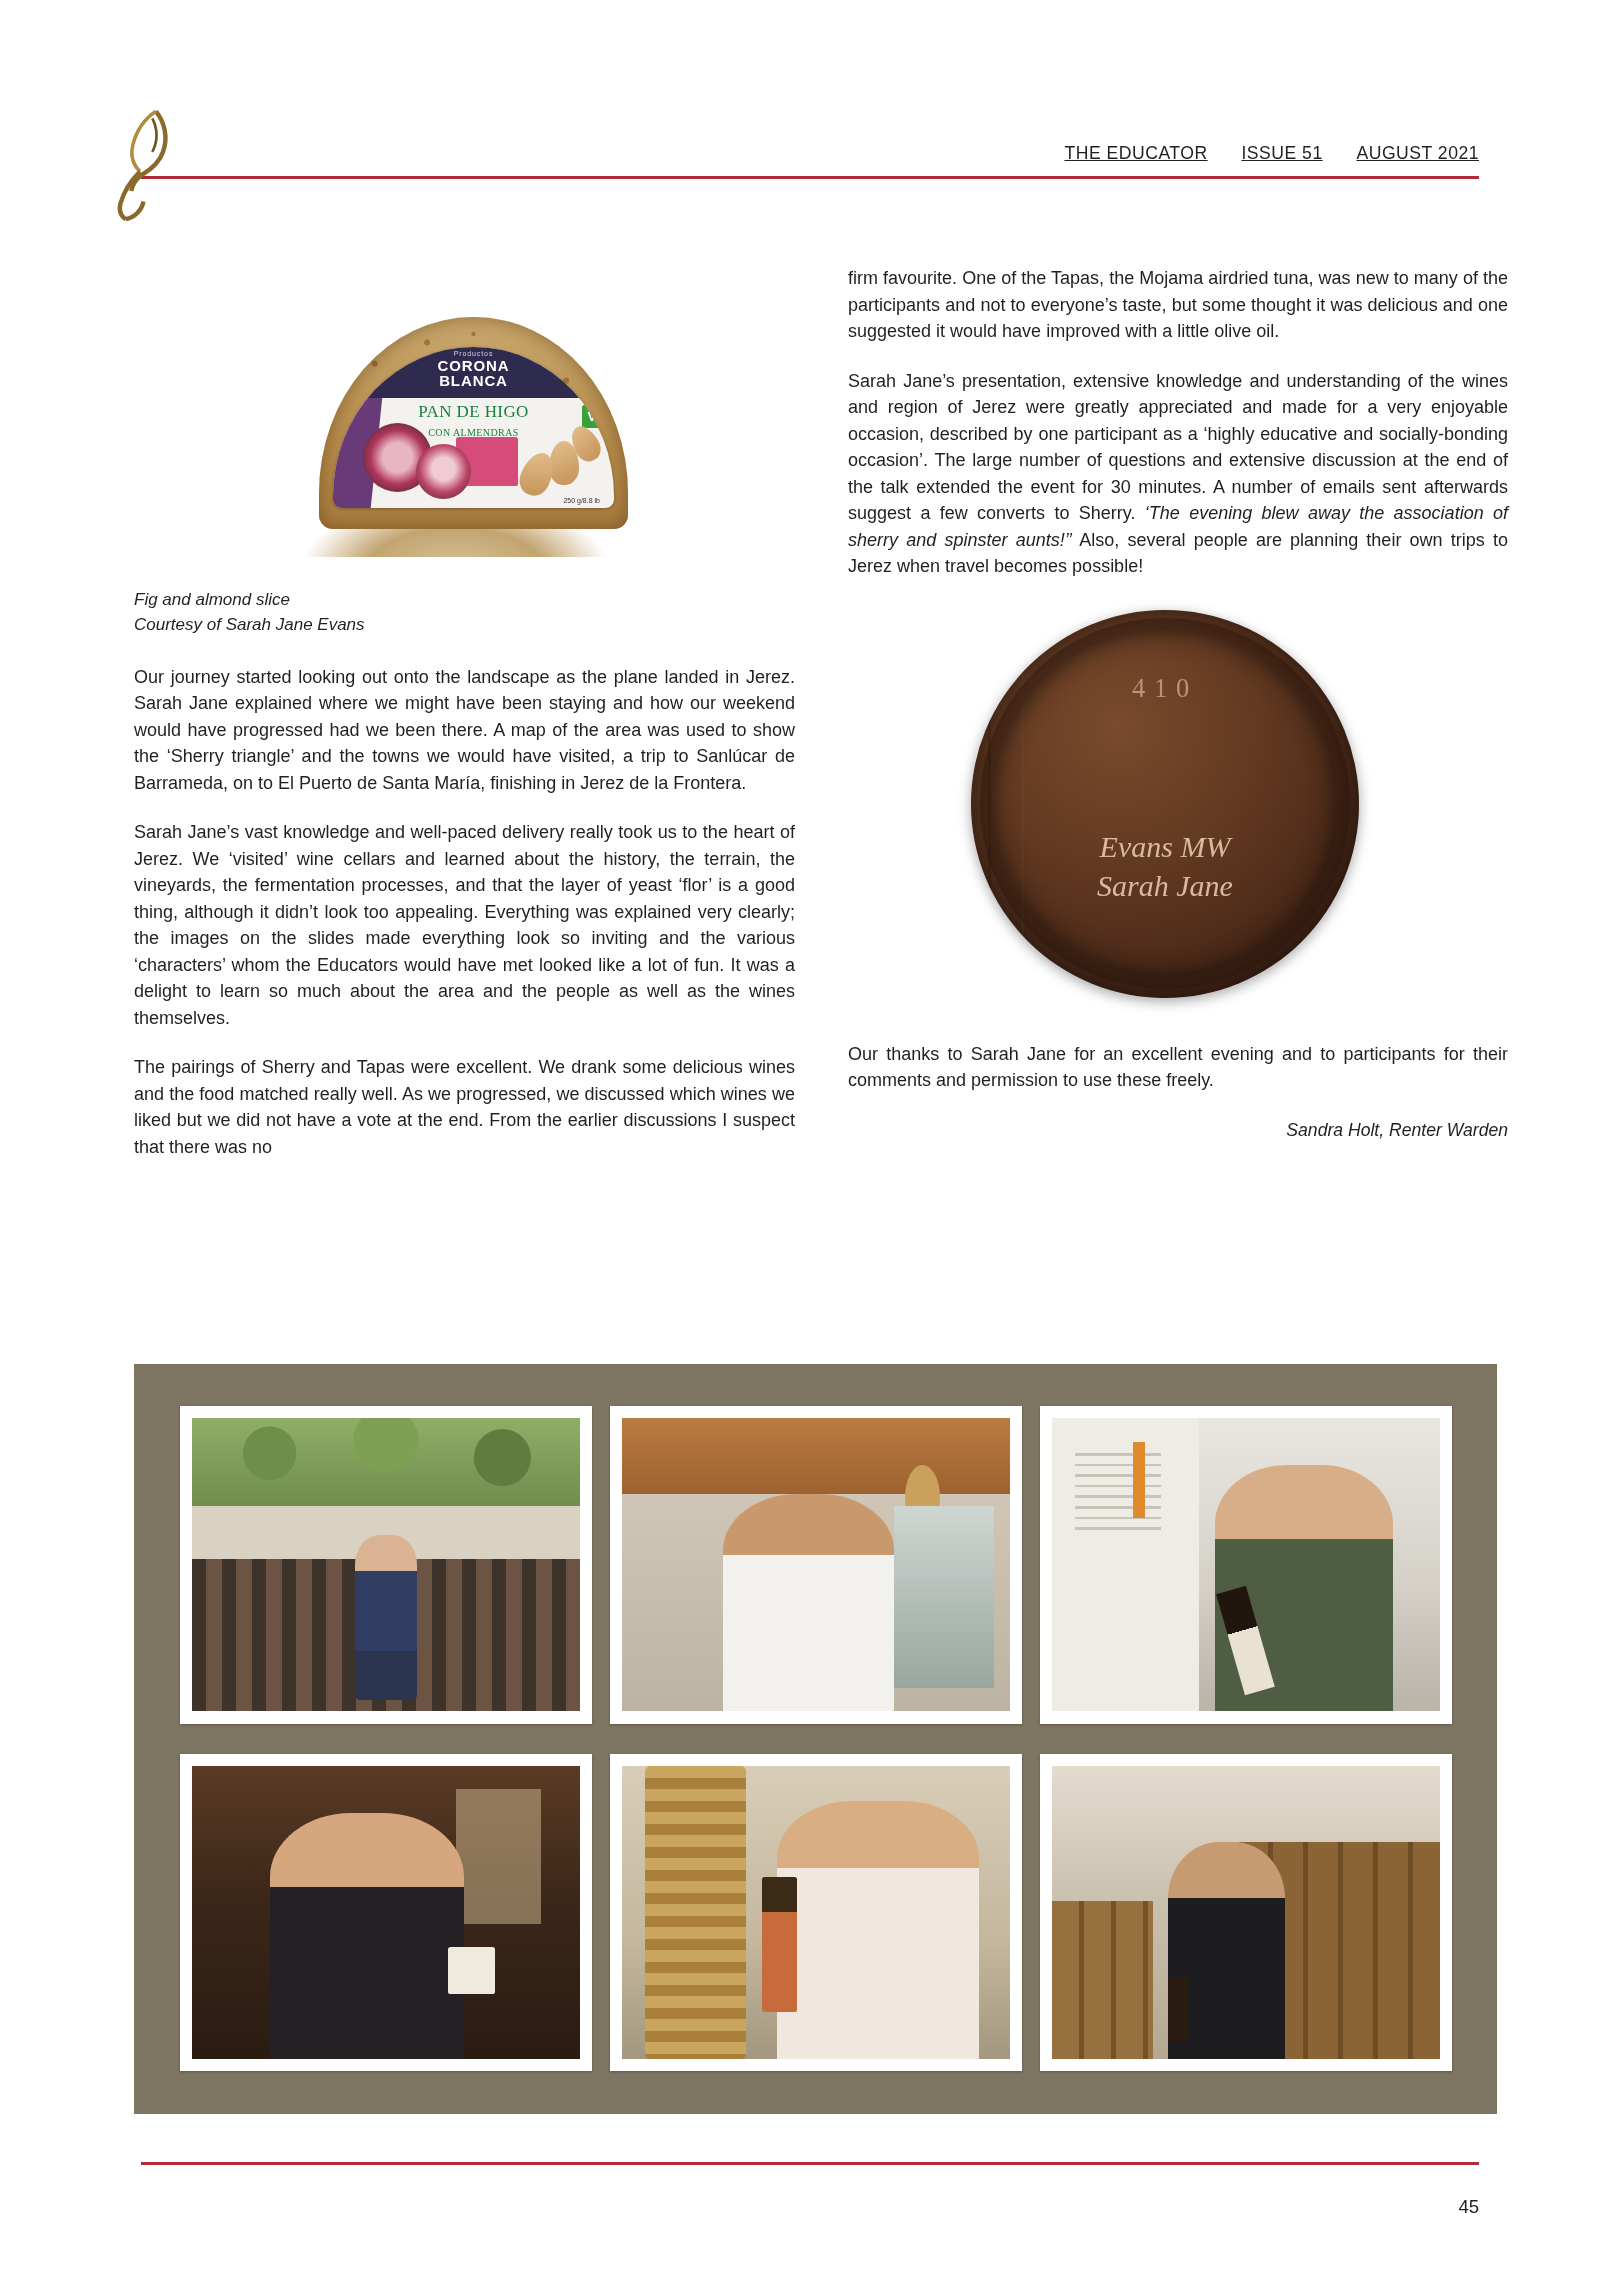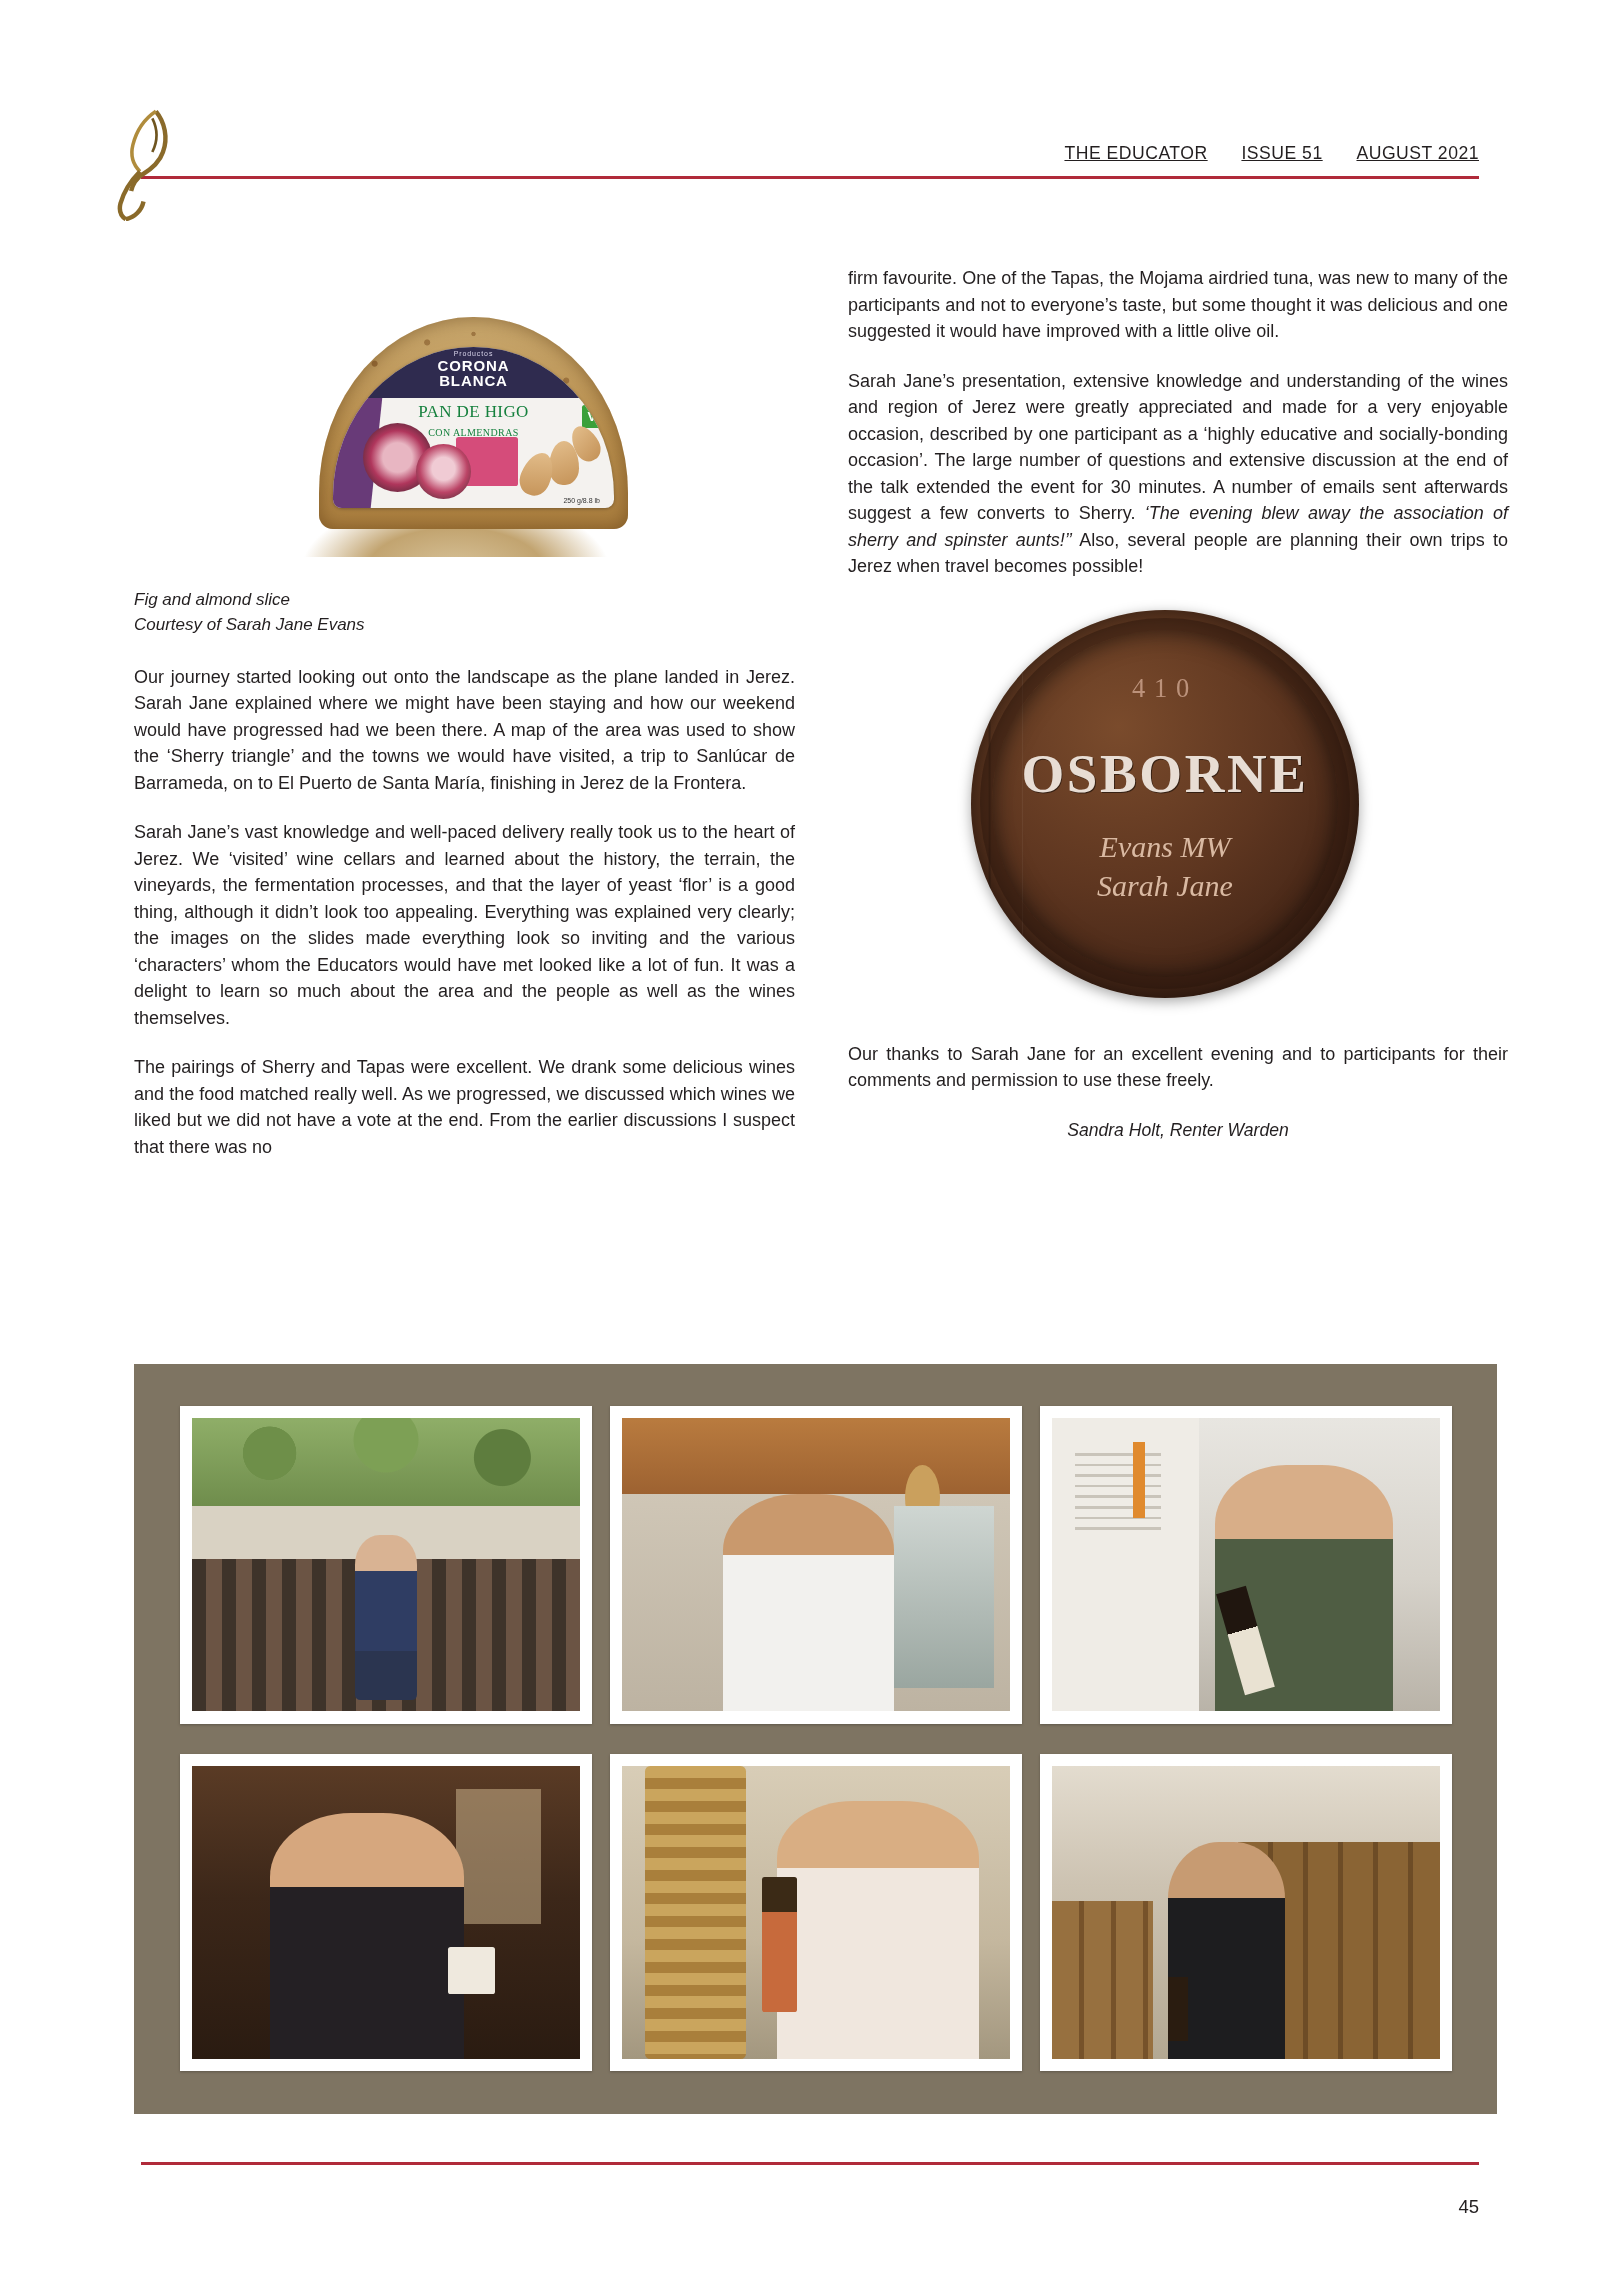--- a/index.html
+++ b/index.html
@@ -303,21 +303,21 @@
     font-size: 30px;
     font-style: italic;
     font-family: "Liberation Serif", serif;
     line-height: 39px;
   }
 
   .signoff {
     margin-top: 26.5px;
     font-size: 17.6px;
     font-style: italic;
-    text-align: center;
+    text-align: right;
     color: #231f20;
   }
 
   
   .gallery {
     position: absolute;
     left: 134px;
     top: 1364px;
     width: 1363px;
     height: 750px;
@@ -499,21 +499,20 @@
 
   <div class="col-right">
     <p class="body">firm favourite. One of the Tapas, the Mojama airdried tuna, was new to many of the participants and not to everyone’s taste, but some thought it was delicious and one suggested it would have improved with a little olive oil.</p>
 
     <p class="body"><span>Sarah Jane’s presentation, extensive knowledge and understanding of the wines and region of Jerez were greatly appreciated and made for a very enjoyable occasion, described by one participant as a ‘highly educative and socially-bonding occasion’. The large number of questions and extensive discussion at the end of the talk extended the event for 30 minutes. A number of emails sent afterwards suggest a few converts to Sherry. </span><span class="italic">‘The evening blew away the association of sherry and spinster aunts!’’</span><span> Also, several people are planning their own trips to Jerez when travel becomes possible!</span></p>
 
     <div class="barrel-wrap">
       <div class="barrel">
         <div class="barrel-rim"></div>
         <div class="barrel-num">410</div>
-        <div class="barrel-brand">OSBORNE</div>
         <div class="barrel-sig">
           <div>Evans MW</div>
           <div>Sarah Jane</div>
         </div>
       </div>
     </div>
 
     <p class="body" style="margin-top:30px">Our thanks to Sarah Jane for an excellent evening and to participants for their comments and permission to use these freely.</p>
 
     <div class="signoff">Sandra Holt, Renter Warden</div>

